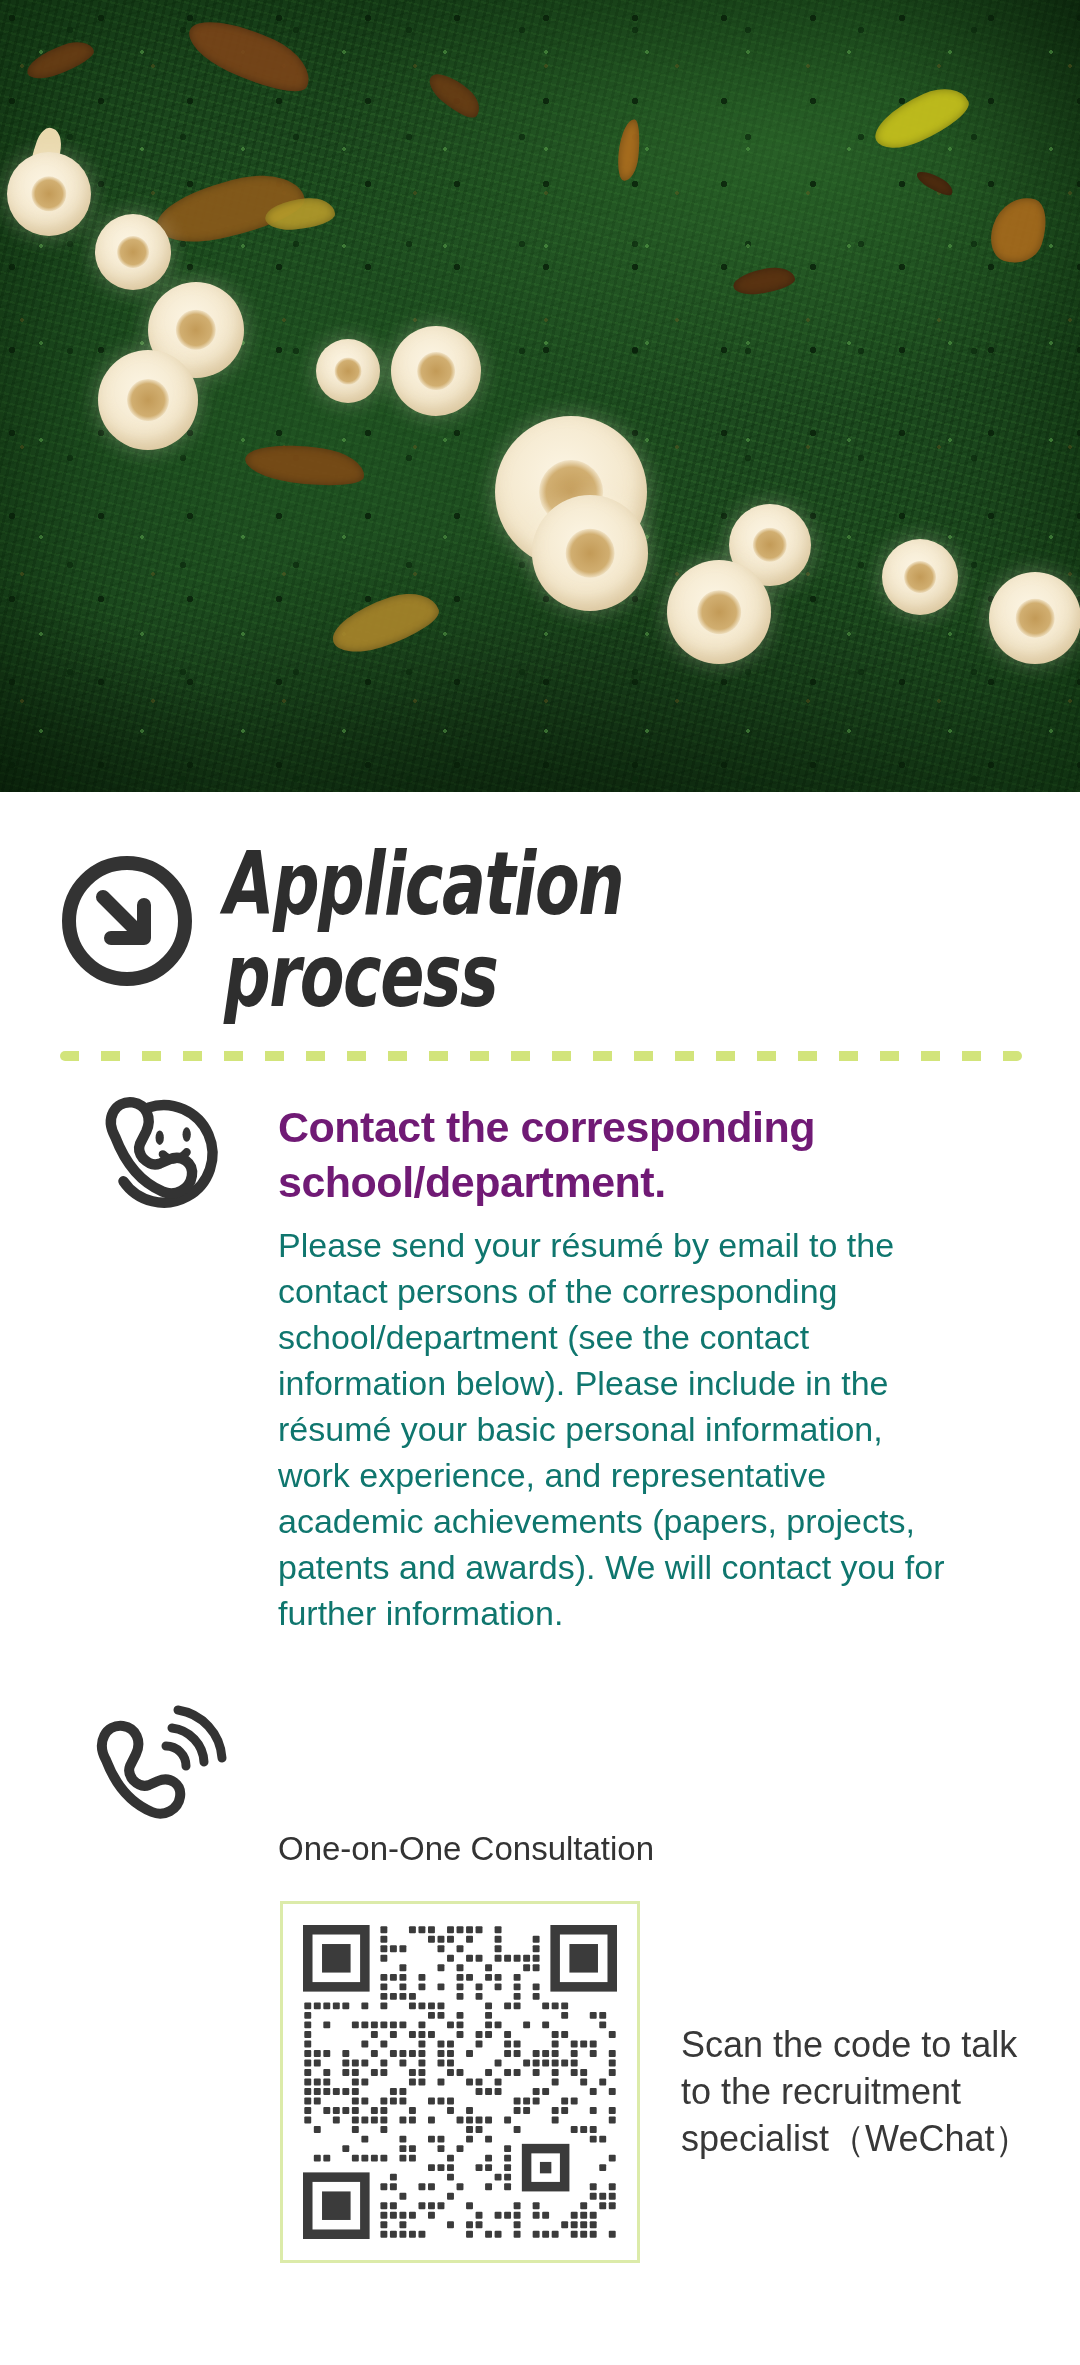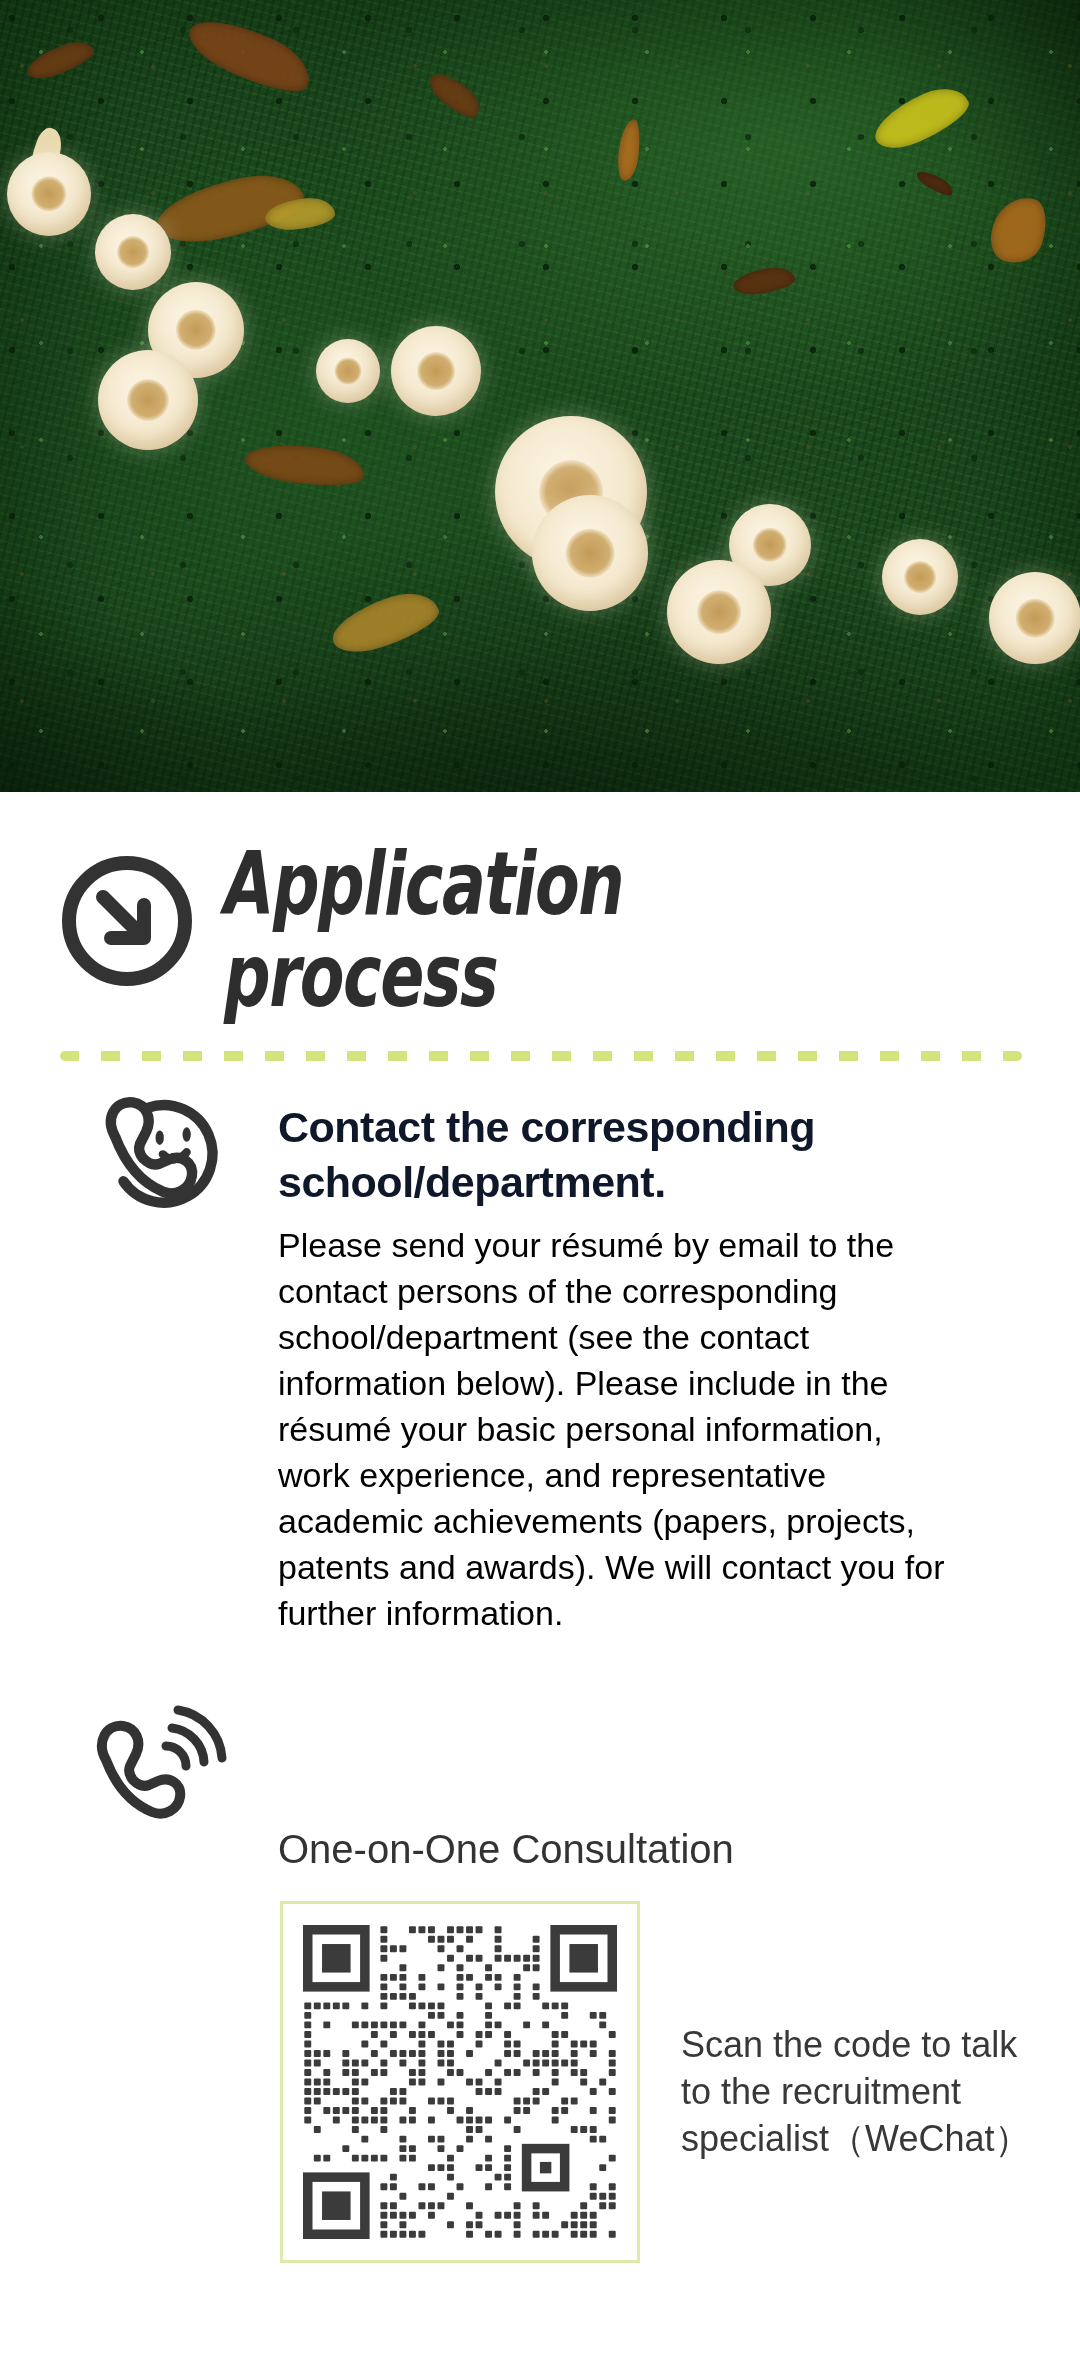--- a/index.html
+++ b/index.html
@@ -46,27 +46,27 @@
   
   .divider{position:absolute;left:60px;top:1051px;width:962px;height:10px;
         background:repeating-linear-gradient(90deg,#d2e47b 0 19px,rgba(0,0,0,0) 19px 41px);
         border-radius:5px;}
 
   
   .step-icon-1{position:absolute;left:84px;top:1090px;}
   .step-icon-2{position:absolute;left:84px;top:1700px;}
   h2.step-heading{margin:0;position:absolute;left:278px;
         font-weight:700;font-size:43px;line-height:55px;letter-spacing:-.5px;
-        color:#0f172a;white-space:pre-line;}
+        color:#701a75;white-space:pre-line;}
   .h-step1{top:1100px;}
   .h-step2{top:1704px;}
   p.step-body{margin:0;position:absolute;left:278px;top:1222px;width:770px;
-        font-size:34px;line-height:46px;color:#000000;white-space:pre-line;}
+        font-size:34px;line-height:46px;color:#0f766e;white-space:pre-line;}
   .sub-heading{position:absolute;left:278px;top:1827px;
-        font-size:40px;line-height:44px;color:#333333;}
+        font-size:33px;line-height:44px;color:#333333;}
 
   
   .qr-box{position:absolute;left:280px;top:1901px;width:354px;height:356px;
         border:3px solid #dcebaa;background:#ffffff;
         display:flex;align-items:center;justify-content:center;}
   .qr-caption{position:absolute;left:681px;top:2021px;
         font-size:36px;line-height:47px;color:#383838;white-space:pre-line;}
 
   svg .ink{stroke:#333333;fill:none;stroke-linecap:round;stroke-linejoin:round;}
 </style>

